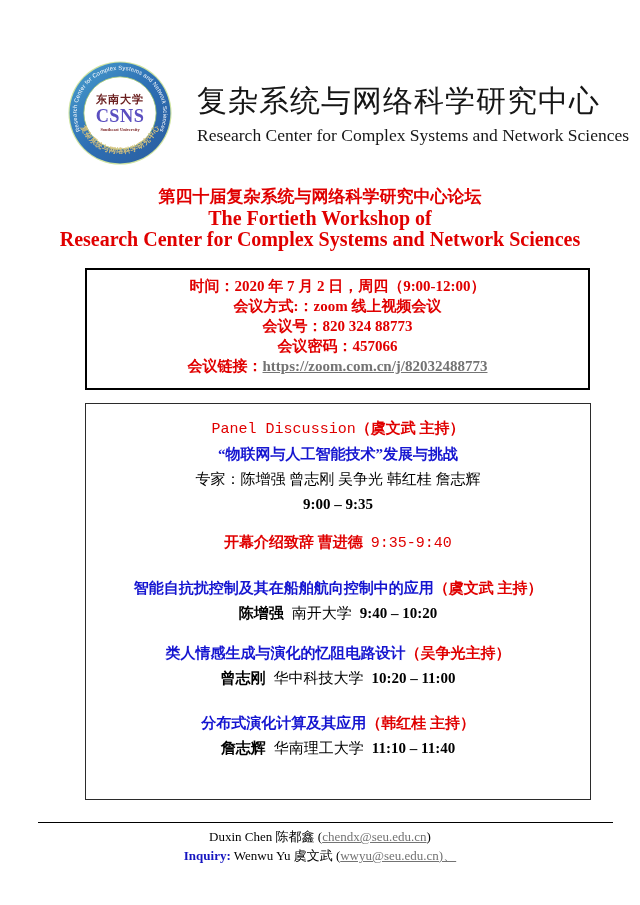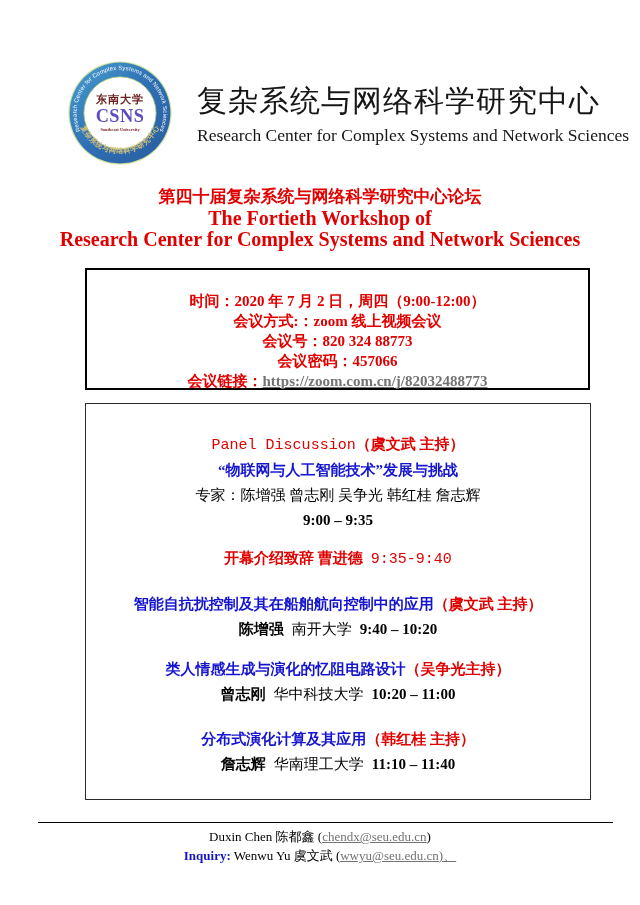--- a/index.html
+++ b/index.html
@@ -31,32 +31,32 @@
   .forum-title .t2,.forum-title .t3{
     font-family:"Liberation Serif", serif;
     font-size:20px;line-height:21px;font-weight:bold;
   }
 
   
   .meeting-box{
     position:absolute;left:85px;top:268px;width:505px;height:122px;
     box-sizing:border-box;border:2px solid #000;
     text-align:center;color:#e00000;font-weight:bold;
-    font-size:15px;padding-top:21px;
+    font-size:15px;padding-top:6px;
   }
   .meeting-box p{margin:0;line-height:20px;}
   a.doc-link, .doc-link{
     color:#737373;text-decoration:underline;cursor:pointer;font-weight:bold;
   }
 
   
   .program-box{
     position:absolute;left:85px;top:403px;width:506px;height:397px;
     box-sizing:border-box;border:1.5px solid #2b2b2b;
-    text-align:center;font-size:15px;padding-top:28px;
+    text-align:center;font-size:15px;padding-top:12px;
   }
   .program-box p{margin:0;line-height:25px;}
   .red{color:#e00000;}
   .blue{color:#1515d0;}
   .bold{font-weight:bold;}
   .mono{font-family:"Liberation Mono", monospace;}
   .gap-s{margin-top:13px !important;}
   .gap-m{margin-top:15px !important;}
   .gap-l{margin-top:20px !important;}
   .sp{margin-left:8px;}

